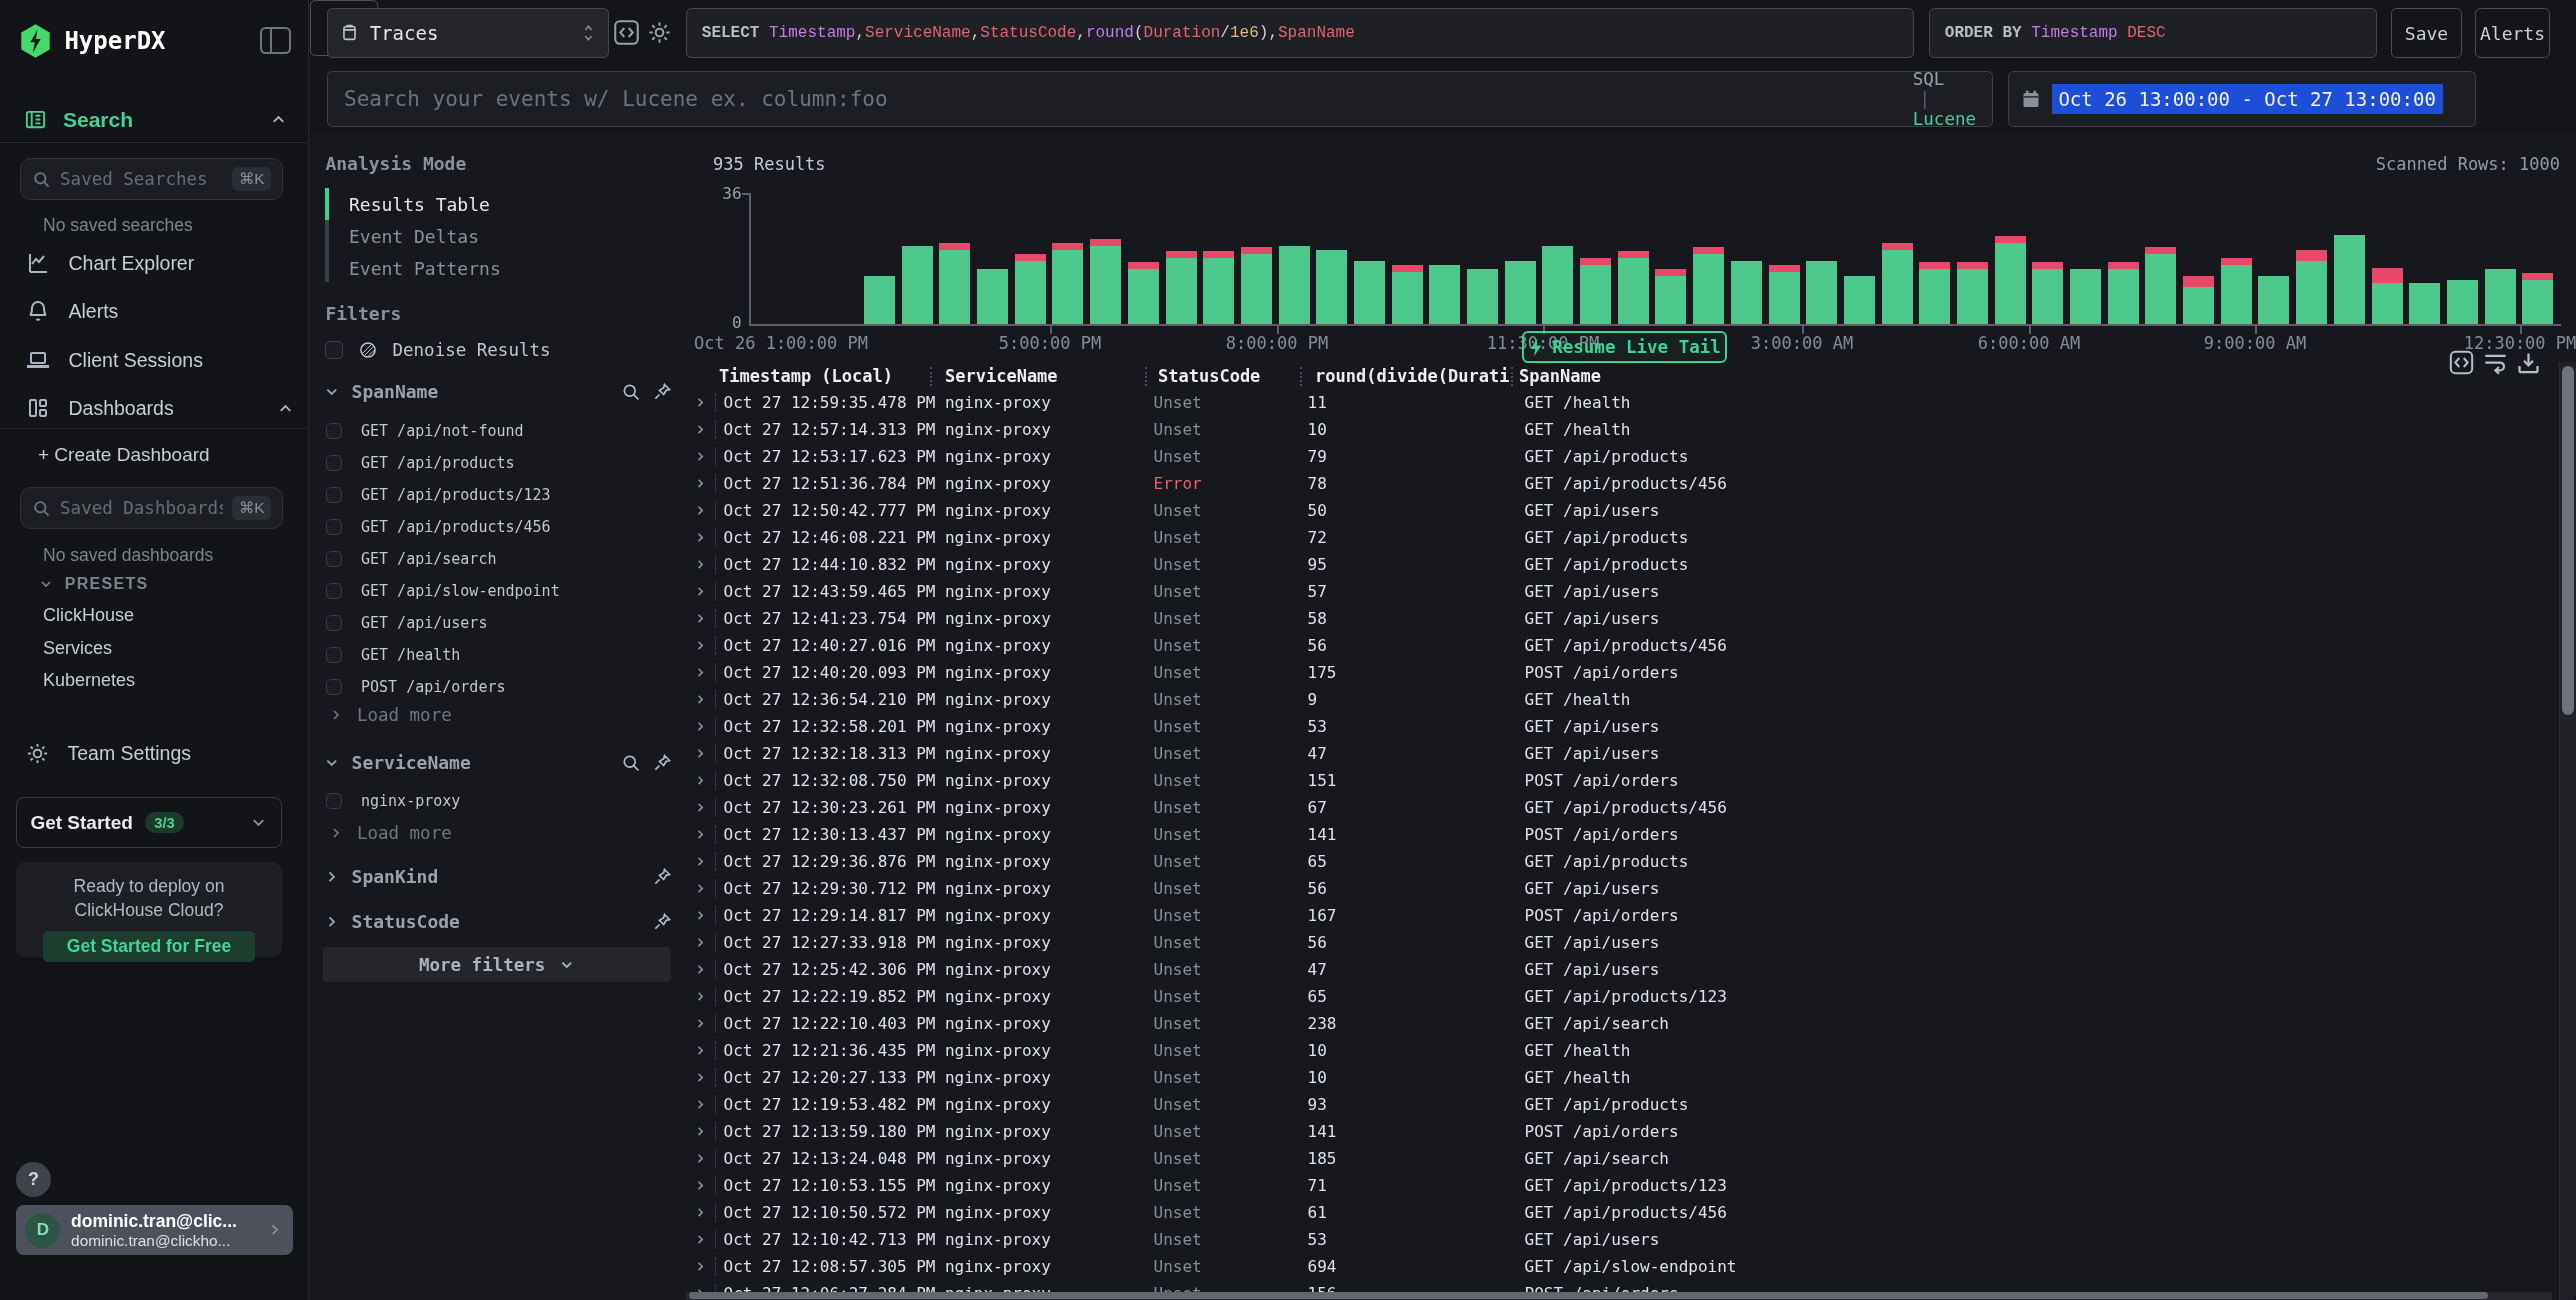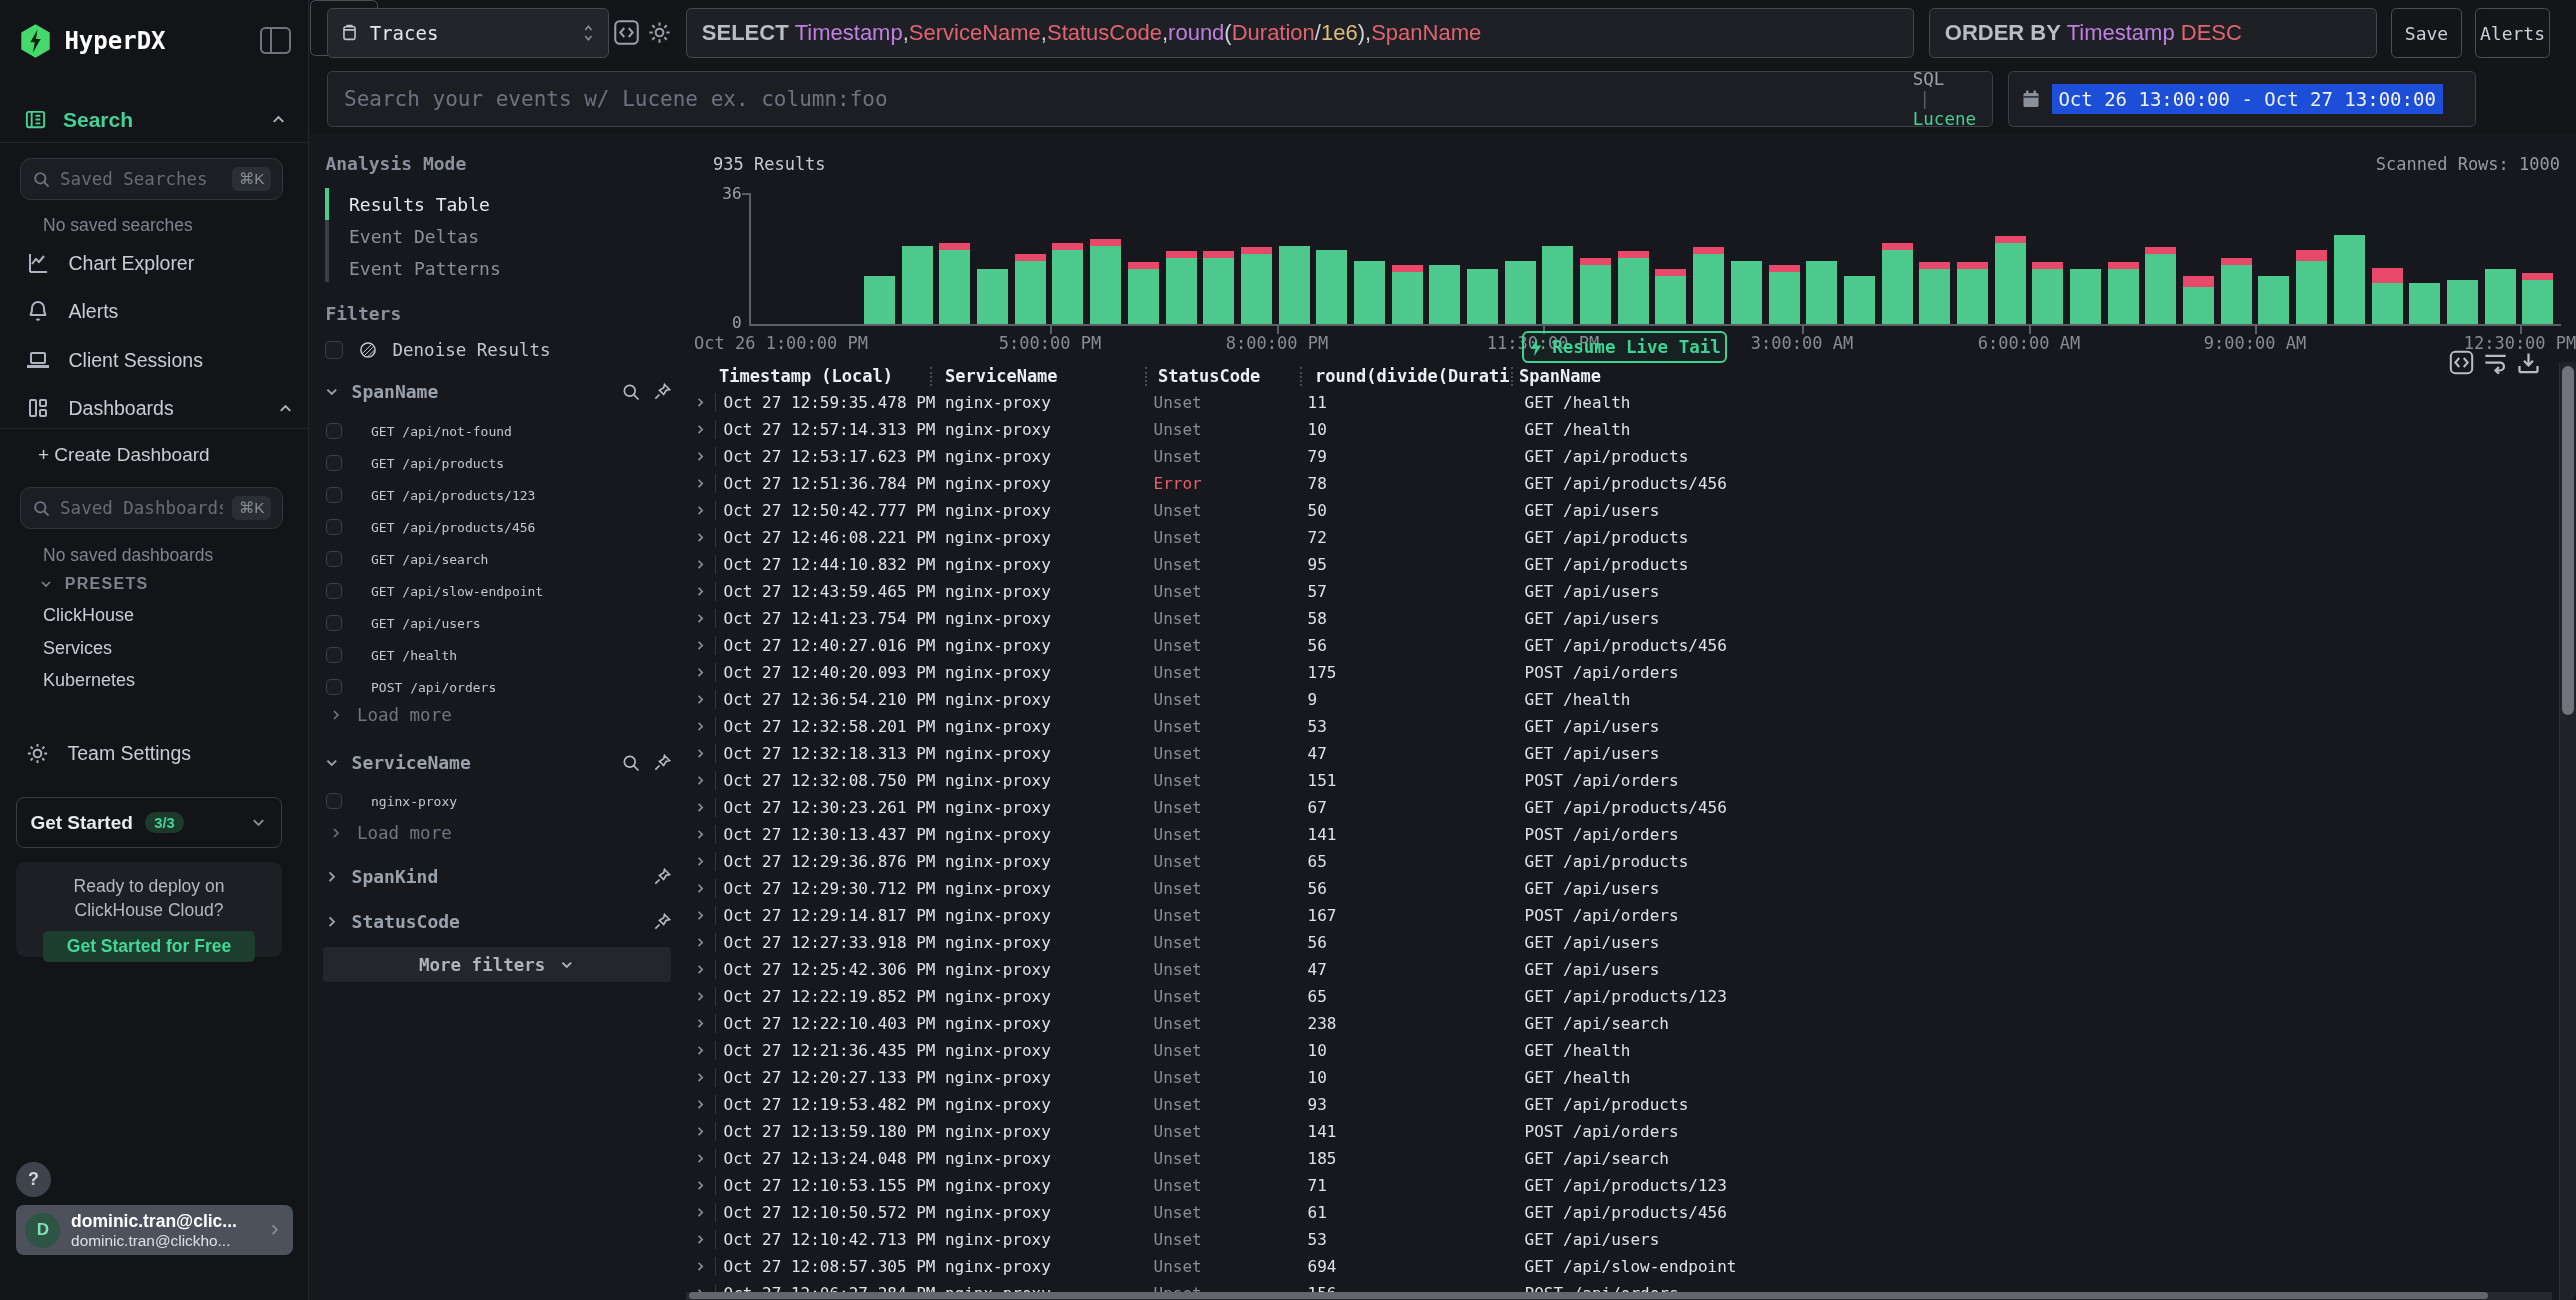--- a/index.html
+++ b/index.html
@@ -40,21 +40,21 @@
   .user-lines .e { font-size:15.4px; color:#dde0e5; white-space:nowrap; }
 
   
   #topbar { position:absolute; left:310px; top:0; width:2266px; height:134px; background:#141519; }
   .box { background:#1f2026; border:1.3px solid #45484f; border-radius:5.4px; position:absolute; display:flex; align-items:center; }
   #src-select { left:17px; top:8px; width:282px; height:50px; padding:0 12px; gap:10.7px; background:#24252b; }
   #src-select .t { font-family:"DejaVu Sans Mono", monospace; font-size:19px; color:#e4e6ea; flex:1; }
   .mini-icon { position:absolute; top:19px; color:#9aa0a9; }
   #select-box { left:376px; top:8px; width:1228px; height:50px; padding:0 14.8px; }
   #order-box { left:1619px; top:8px; width:448px; height:50px; padding:0 14.8px; }
-  .qtext { font-family:Liberation Sans, sans-serif; font-size:22px; white-space:nowrap; overflow:hidden; }
+  .qtext { font-family:Liberation Mono, monospace; font-size:16px; white-space:nowrap; overflow:hidden; }
   .tk-kw { color:#b9bdc5; font-weight:bold; }
   .tk-purple { color:#c07fe2; }
   .tk-red { color:#e0646f; }
   .tk-yellow { color:#ddbd7d; }
   .tk-plain { color:#ced1d7; }
   .top-btn { position:absolute; top:8px; height:50px; border:1.3px solid #4b4e56; border-radius:5.4px; display:flex; align-items:center; justify-content:center; font-family:"DejaVu Sans Mono", monospace; font-size:18px; color:#cdd0d6; }
   #save-btn { left:2081px; width:71px; }
   #alerts-btn { left:2165px; width:75px; }
   #search-box { left:17px; top:71px; width:1666px; height:56px; padding:0 16px; background:#1d1e24; border:1.3px solid #3d4048; }
   #search-box input { flex:1; background:transparent; border:none; outline:none; font-family:"DejaVu Sans Mono", monospace; font-size:21px; color:#c6cad1; }
@@ -70,21 +70,21 @@
   .sec-h { position:absolute; left:15.4px; font-family:"DejaVu Sans Mono", monospace; font-weight:bold; font-size:18px; color:#8b919c; }
   #mode-rail { position:absolute; left:15.4px; top:54px; width:3.4px; height:94px; background:#3a3d44; }
   #mode-rail .active { position:absolute; left:0; top:0; width:3.4px; height:32px; background:#3fd08f; }
   .mode-item { position:absolute; left:39px; height:32px; display:flex; align-items:center; font-family:"DejaVu Sans Mono", monospace; font-size:18px; color:#8b919c; }
   .mode-item.active { color:#e8eaee; }
   .chk { width:17.5px; height:17.5px; background:#1b1d23; border:1.3px solid #3c3f47; border-radius:4.7px; flex:none; }
   .f-row { position:absolute; left:15.4px; right:13.4px; height:29.5px; display:flex; align-items:center; gap:14.8px; font-family:"DejaVu Sans Mono", monospace; font-size:17.5px; color:#c3c7cf; }
   .g-head { position:absolute; left:13.4px; right:13.4px; height:29.5px; display:flex; align-items:center; gap:10.7px; }
   .g-head .nm { font-family:"DejaVu Sans Mono", monospace; font-weight:bold; font-size:18px; color:#99a1ad; flex:1; }
   .g-items { position:absolute; left:16px; right:13.4px; }
-  .g-item { height:32px; display:flex; align-items:center; gap:29px; font-family:"DejaVu Sans Mono", monospace; font-size:13px; color:#c3c7cf; }
+  .g-item { height:32px; display:flex; align-items:center; gap:19px; font-family:"DejaVu Sans Mono", monospace; font-size:15px; color:#c3c7cf; }
   .g-item .chk { width:16px; height:16px; }
   .load-more { position:absolute; left:17.5px; height:29.5px; display:flex; align-items:center; gap:13.4px; font-family:"DejaVu Sans Mono", monospace; font-size:17.5px; color:#6f7682; }
   #more-filters { position:absolute; left:13.4px; top:813px; width:348px; height:35px; background:#24262c; border-radius:4px; display:flex; align-items:center; justify-content:center; gap:13px; font-family:"DejaVu Sans Mono", monospace; font-weight:bold; font-size:17.5px; color:#aeb3bc; }
 
   
   #main { position:absolute; left:685px; top:134px; width:1891px; height:1167px; }
   #results-count { position:absolute; left:28px; top:20px; font-size:17px; color:#c6cad1; }
   #scanned { position:absolute; right:16px; top:20px; font-size:17px; color:#959ba5; }
   #chart { position:absolute; left:64px; top:59px; width:1812px; height:133px; border-left:2px solid #5c5f66; border-bottom:2px solid #5c5f66; }
   #chart::before { content:""; position:absolute; left:-9.4px; top:0; width:8px; height:2px; background:#5c5f66; }

